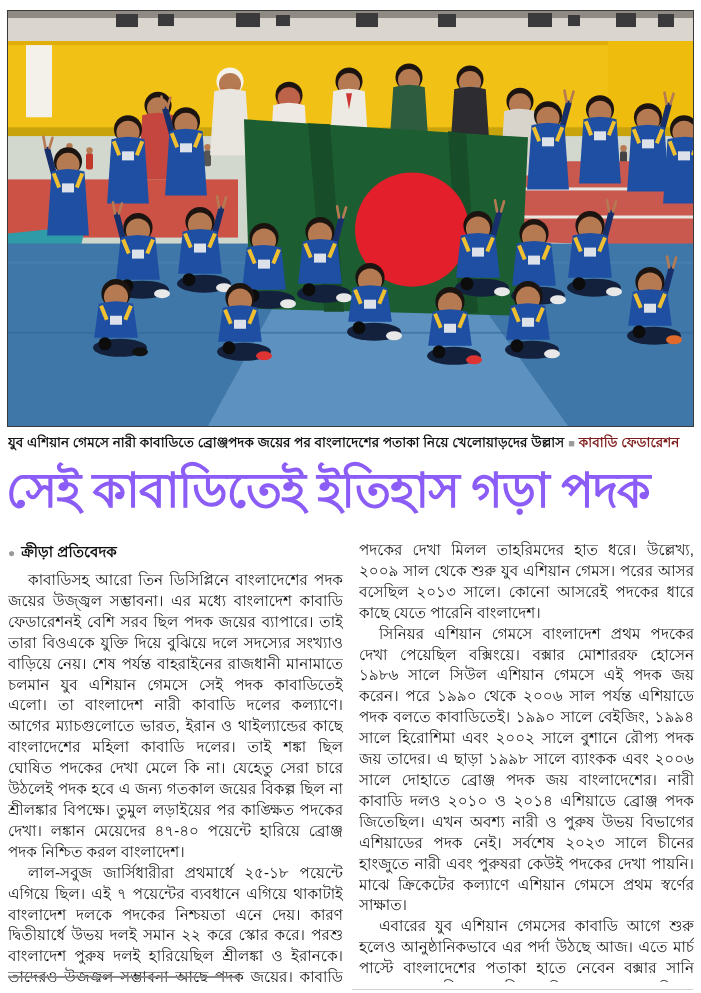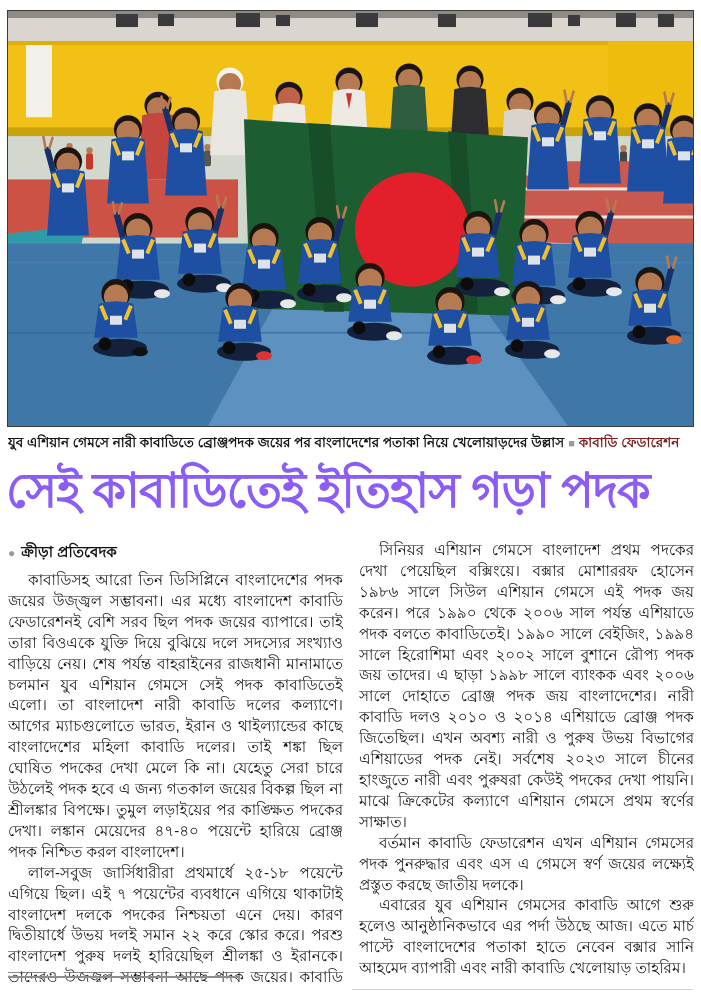--- a/index.html
+++ b/index.html
@@ -342,20 +342,20 @@
 <div class="article">
   <div class="col">
     <div class="byline">
       <span class="dot">●</span>
       <span>ক্রীড়া প্রতিবেদক</span>
     </div>
     <p class="ind">কাবাডিসহ আরো তিন ডিসিপ্লিনে বাংলাদেশের পদক জয়ের উজ্জ্বল সম্ভাবনা। এর মধ্যে বাংলাদেশ কাবাডি ফেডারেশনই বেশি সরব ছিল পদক জয়ের ব্যাপারে। তাই তারা বিওএকে যুক্তি দিয়ে বুঝিয়ে দলে সদস্যের সংখ্যাও বাড়িয়ে নেয়। শেষ পর্যন্ত বাহরাইনের রাজধানী মানামাতে চলমান যুব এশিয়ান গেমসে সেই পদক কাবাডিতেই এলো। তা বাংলাদেশ নারী কাবাডি দলের কল্যাণে। আগের ম্যাচগুলোতে ভারত, ইরান ও থাইল্যান্ডের কাছে বাংলাদেশের মহিলা কাবাডি দলের। তাই শঙ্কা ছিল ঘোষিত পদকের দেখা মেলে কি না। যেহেতু সেরা চারে উঠলেই পদক হবে এ জন্য গতকাল জয়ের বিকল্প ছিল না শ্রীলঙ্কার বিপক্ষে। তুমুল লড়াইয়ের পর কাঙ্ক্ষিত পদকের দেখা। লঙ্কান মেয়েদের ৪৭-৪০ পয়েন্টে হারিয়ে ব্রোঞ্জ পদক নিশ্চিত করল বাংলাদেশ।</p>
     <p class="ind">লাল-সবুজ জার্সিধারীরা প্রথমার্ধে ২৫-১৮ পয়েন্টে এগিয়ে ছিল। এই ৭ পয়েন্টের ব্যবধানে এগিয়ে থাকাটাই বাংলাদেশ দলকে পদকের নিশ্চয়তা এনে দেয়। কারণ দ্বিতীয়ার্ধে উভয় দলই সমান ২২ করে স্কোর করে। পরশু বাংলাদেশ পুরুষ দলই হারিয়েছিল শ্রীলঙ্কা ও ইরানকে। তাদেরও উজ্জ্বল সম্ভাবনা আছে পদক জয়ের। কাবাডি ফেডারেশন অবশ্য প্রথম থেকেই বলে আসছিল তারা একটি ম্যাচ জিতলেই পদকের দেখা পাবে। সেই জয়ই কাল তারা পেয়েছে। ফলে যুব এশিয়ার গেমসের ইতিহাসে প্রথম</p>
   </div>
   <div class="col">
+    <p>পদকের দেখা মিলল তাহরিমদের হাত ধরে। উল্লেখ্য, ২০০৯ সাল থেকে শুরু যুব এশিয়ান গেমস। পরের আসর বসেছিল ২০১৩ সালে। কোনো আসরেই পদকের ধারে কাছে যেতে পারেনি বাংলাদেশ।</p>
     <p class="ind">সিনিয়র এশিয়ান গেমসে বাংলাদেশ প্রথম পদকের দেখা পেয়েছিল বক্সিংয়ে। বক্সার মোশাররফ হোসেন ১৯৮৬ সালে সিউল এশিয়ান গেমসে এই পদক জয় করেন। পরে ১৯৯০ থেকে ২০০৬ সাল পর্যন্ত এশিয়াডে পদক বলতে কাবাডিতেই। ১৯৯০ সালে বেইজিং, ১৯৯৪ সালে হিরোশিমা এবং ২০০২ সালে বুশানে রৌপ্য পদক জয় তাদের। এ ছাড়া ১৯৯৮ সালে ব্যাংকক এবং ২০০৬ সালে দোহাতে ব্রোঞ্জ পদক জয় বাংলাদেশের। নারী কাবাডি দলও ২০১০ ও ২০১৪ এশিয়াডে ব্রোঞ্জ পদক জিতেছিল। এখন অবশ্য নারী ও পুরুষ উভয় বিভাগের এশিয়াডের পদক নেই। সর্বশেষ ২০২৩ সালে চীনের হাংজুতে নারী এবং পুরুষরা কেউই পদকের দেখা পায়নি। মাঝে ক্রিকেটের কল্যাণে এশিয়ান গেমসে প্রথম স্বর্ণের সাক্ষাত।</p>
-    <p class="ind">বর্তমান কাবাডি ফেডারেশন এখন এশিয়ান গেমসের পদক পুনরুদ্ধার এবং এস এ গেমসে স্বর্ণ জয়ের লক্ষ্যেই প্রস্তুত করছে জাতীয় দলকে।</p>
     <p class="ind">এবারের যুব এশিয়ান গেমসের কাবাডি আগে শুরু হলেও আনুষ্ঠানিকভাবে এর পর্দা উঠছে আজ। এতে মার্চ পাস্টে বাংলাদেশের পতাকা হাতে নেবেন বক্সার সানি আহমেদ ব্যাপারী এবং নারী কাবাডি খেলোয়াড় তাহরিম।</p>
   </div>
 </div>
 
 <div class="rule-left"></div>
 <div class="rule-right"></div>
 
 </body></html>

